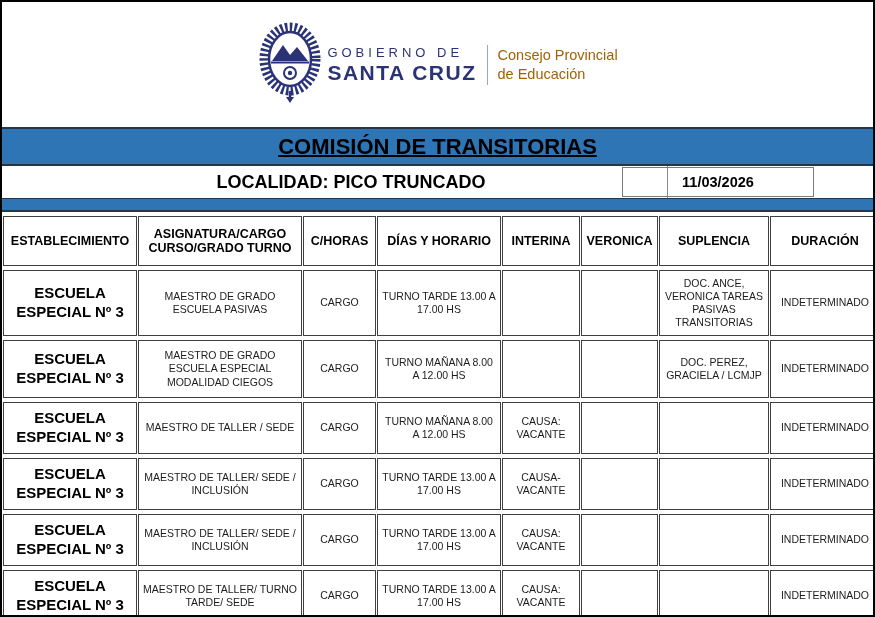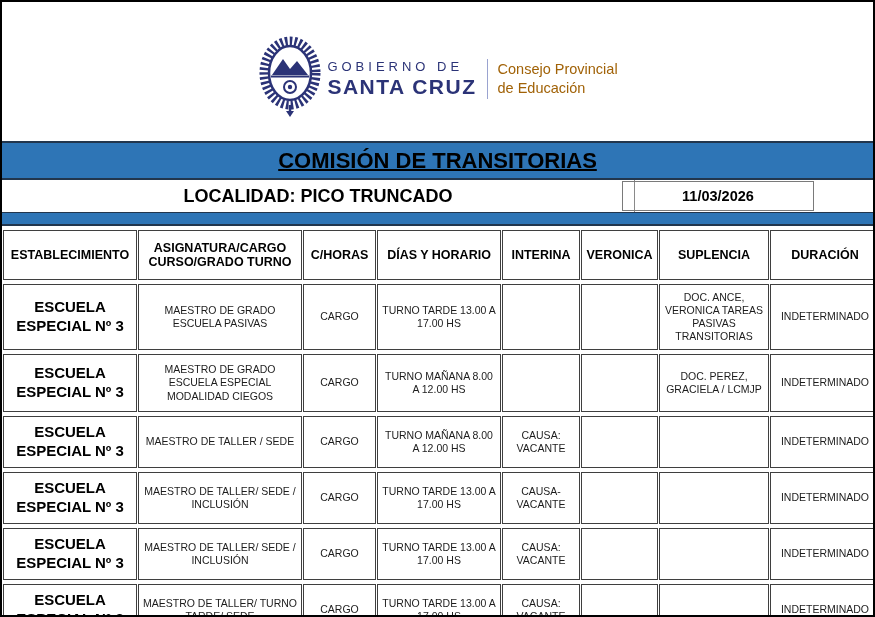--- a/index.html
+++ b/index.html
@@ -9,21 +9,20 @@
     border:2px solid #000;
     font-family:"Liberation Sans",sans-serif;
     position:relative;
     overflow:hidden;
   }
   
   .gov-header{
     height:125px;
     display:flex;align-items:center;justify-content:center;
     gap:4px;
-    margin-top:14px;
   }
   .crest{flex:0 0 auto;}
   .gov-wordmark{display:flex;flex-direction:column;justify-content:center;}
   .gov-line1{
     font-size:13px;letter-spacing:4px;color:#2b3377;font-weight:500;
   }
   .gov-line2{
     font-size:21px;font-weight:bold;letter-spacing:1.5px;color:#2b3377;margin-top:1px;
   }
   .vdivider{width:1px;height:40px;background:#9aa3d0;margin:0 6px;}
@@ -42,21 +41,21 @@
     font-size:22px;font-weight:bold;color:#000;
     text-decoration:underline;text-decoration-thickness:2px;
   }
   
   .loc-row{
     height:32px;position:relative;background:#fff;
   }
   .loc-cell{
     position:absolute;left:0;top:0;bottom:0;width:632px;
     border-right:1px solid #8a8a8a;
-    display:flex;align-items:center;justify-content:center;
+    display:flex;align-items:center;justify-content:center;padding-left:33px;
   }
   .loc-label{font-size:18px;font-weight:bold;color:#000;}
   .date-cell{
     position:absolute;left:620px;top:1px;bottom:1px;width:192px;
     box-sizing:border-box;border:1.5px solid #7a7a7a;
     display:flex;align-items:center;justify-content:center;
   }
   .date-text{font-size:14.5px;font-weight:bold;color:#000;}
   
   .blue-strip{

